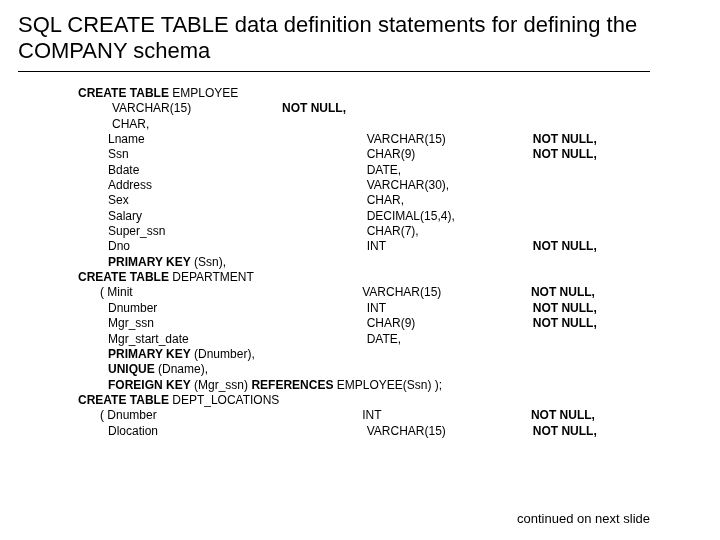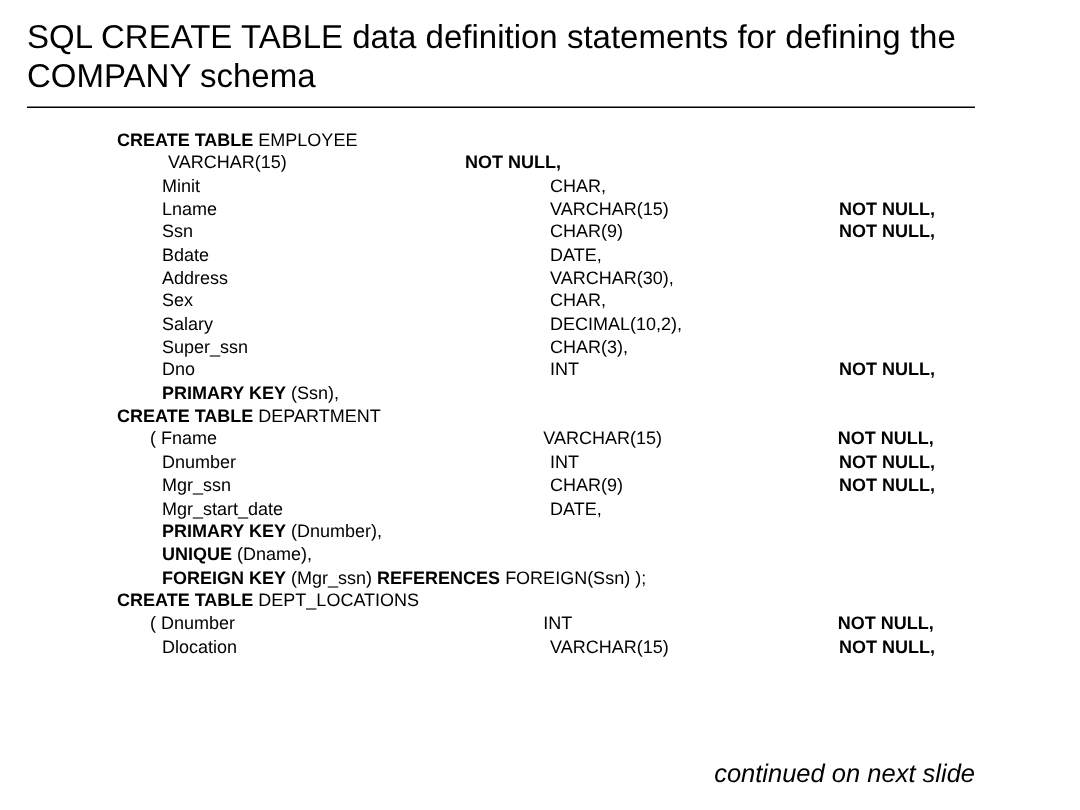--- a/index.html
+++ b/index.html
@@ -5,43 +5,42 @@
   html,body{margin:0;padding:0;width:720px;height:540px;background:#fff;font-family:Verdana,Geneva,sans-serif;color:#000;}
   .slide{position:relative;width:668px;height:540px;box-sizing:border-box;padding:12px 18px 0 18px;border-radius:22px;}
   .title{font-size:22px;line-height:1.2;font-weight:400;margin:0 0 6px 0;}
   .rule{border:0;border-top:1.5px solid #000;margin:0 0 14px 0;}
   .code{font-family:Arial,Helvetica,sans-serif;font-size:12px;line-height:1.28;margin-left:60px;}
   .row{display:flex;}
   .col-left{width:230px;white-space:pre;}
   .col-mid{width:170px;white-space:pre;margin-left:34px;}
   .col-right{width:120px;white-space:pre;}
   .big-left{width:460px;white-space:pre;}
-  .b{font-weight:700;text-align:center;}
+  .b{font-weight:700;}
   .paren{padding-left:22px;}
   .indent{padding-left:30px;}
-  .footer{position:absolute;right:18px;bottom:14px;font-style:italic;font-size:17px;}
+  .footer{position:absolute;right:18px;bottom:14px;font-size:13px;}
 </style>
 </head>
 <body>
 
 <div class="slide">
   <h1 class="title">SQL CREATE TABLE data definition statements for defining the COMPANY schema</h1>
   <hr class="rule">
 
   <div class="code">
 
     <div class="row">
       <span class="b">CREATE TABLE</span>&nbsp;<span>EMPLOYEE</span>
     </div>
     <div class="row">
       <div class="col-mid">VARCHAR(15)</div>
       <div class="col-right b">NOT NULL,</div>
     </div>
     <div class="row">
-        <div class="col-left indent">Minit</div>
         <div class="col-mid">CHAR,</div>
         <div class="col-right"></div>
       </div>
     <div class="row">
         <div class="col-left indent">Lname</div>
         <div class="col-mid">VARCHAR(15)</div>
         <div class="col-right b">NOT NULL,</div>
       </div>
     <div class="row">
         <div class="col-left indent">Ssn</div>
@@ -58,42 +57,42 @@
         <div class="col-mid">VARCHAR(30),</div>
         <div class="col-right"></div>
       </div>
     <div class="row">
         <div class="col-left indent">Sex</div>
         <div class="col-mid">CHAR,</div>
         <div class="col-right"></div>
       </div>
     <div class="row">
         <div class="col-left indent">Salary</div>
-        <div class="col-mid">DECIMAL(10,2),</div>
+        <div class="col-mid">DECIMAL(15,4),</div>
         <div class="col-right"></div>
       </div>
     <div class="row">
         <div class="col-left indent">Super_ssn</div>
-        <div class="col-mid">CHAR(3),</div>
+        <div class="col-mid">CHAR(7),</div>
         <div class="col-right"></div>
       </div>
     <div class="row">
         <div class="col-left indent">Dno</div>
         <div class="col-mid">INT</div>
         <div class="col-right b">NOT NULL,</div>
       </div>
     <div class="row">
         <div class="big-left indent"><span class="b">PRIMARY KEY</span> <span>(Ssn),</span></div>
       </div>
 
     <div class="row">
       <span class="b">CREATE TABLE</span>&nbsp;<span>DEPARTMENT</span>
     </div>
     <div class="row">
-        <div class="col-left paren"><span>( </span><span>Fname</span></div>
+        <div class="col-left paren"><span>( </span><span>Minit</span></div>
         <div class="col-mid">VARCHAR(15)</div>
         <div class="col-right b">NOT NULL,</div>
       </div>
     <div class="row">
         <div class="col-left indent">Dnumber</div>
         <div class="col-mid">INT</div>
         <div class="col-right b">NOT NULL,</div>
       </div>
     <div class="row">
         <div class="col-left indent">Mgr_ssn</div>
@@ -105,21 +104,21 @@
         <div class="col-mid">DATE,</div>
         <div class="col-right"></div>
       </div>
     <div class="row">
         <div class="big-left indent"><span class="b">PRIMARY KEY</span> <span>(Dnumber),</span></div>
       </div>
     <div class="row">
         <div class="big-left indent"><span class="b">UNIQUE</span> <span>(Dname),</span></div>
       </div>
     <div class="row">
-        <div class="big-left indent"><span class="b">FOREIGN KEY</span> <span>(Mgr_ssn)</span> <span class="b">REFERENCES</span> <span>FOREIGN(Ssn) );</span></div>
+        <div class="big-left indent"><span class="b">FOREIGN KEY</span> <span>(Mgr_ssn)</span> <span class="b">REFERENCES</span> <span>EMPLOYEE(Ssn) );</span></div>
       </div>
 
     <div class="row">
       <span class="b">CREATE TABLE</span>&nbsp;<span>DEPT_LOCATIONS</span>
     </div>
     <div class="row">
         <div class="col-left paren"><span>( </span><span>Dnumber</span></div>
         <div class="col-mid">INT</div>
         <div class="col-right b">NOT NULL,</div>
       </div>

